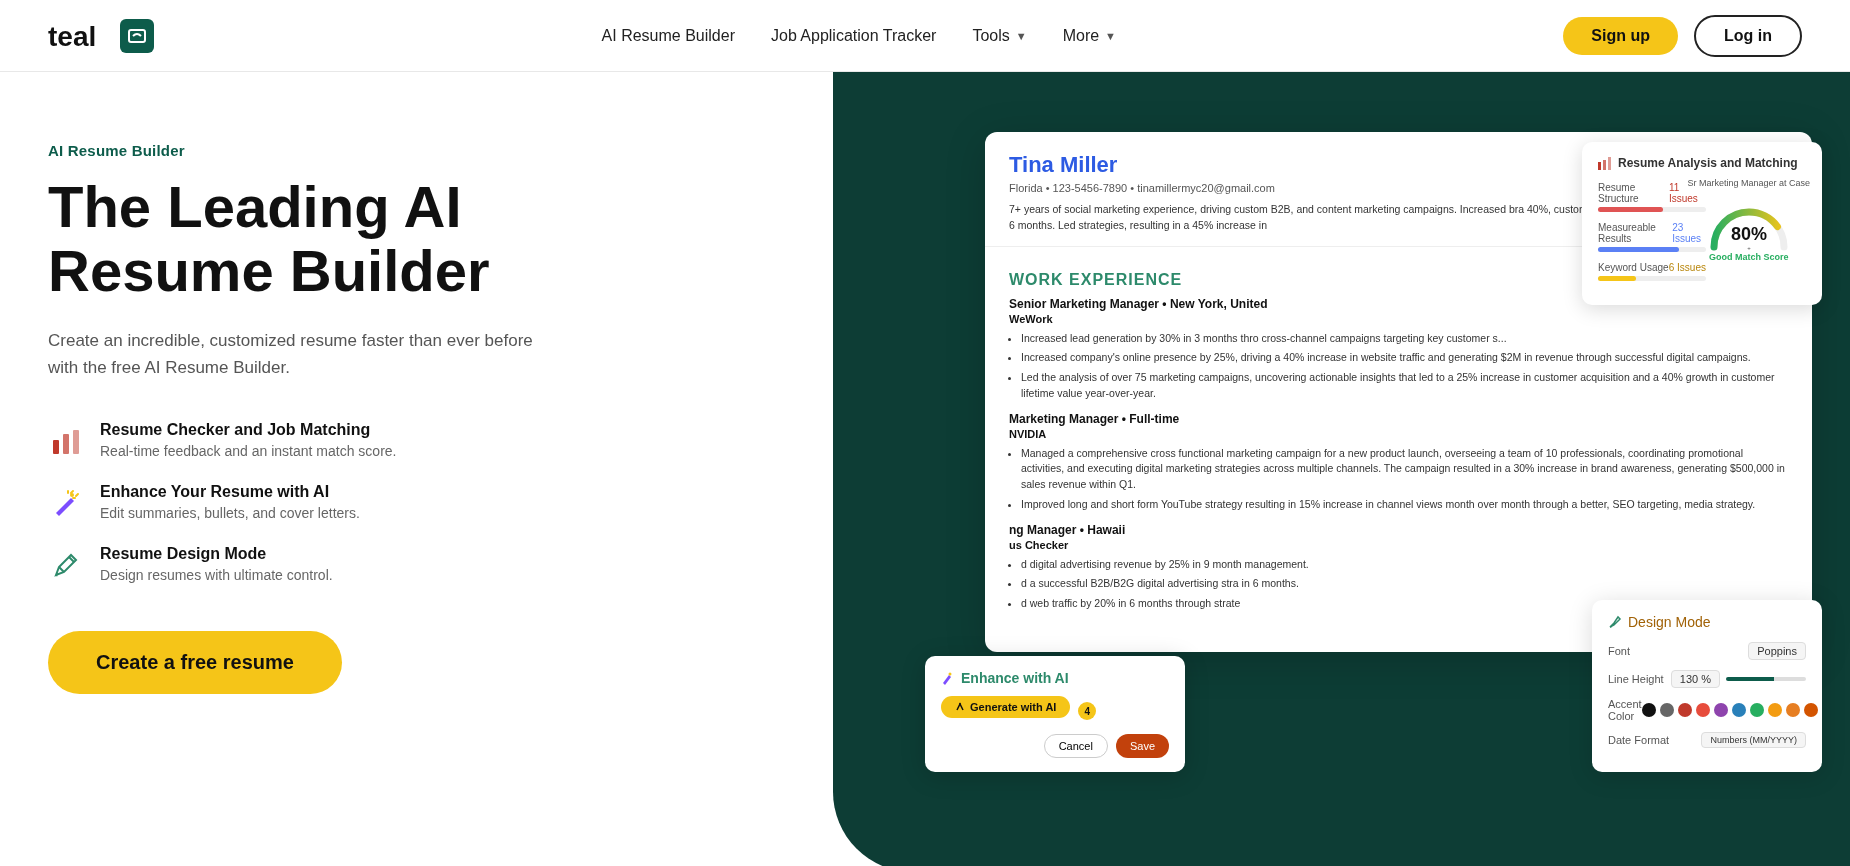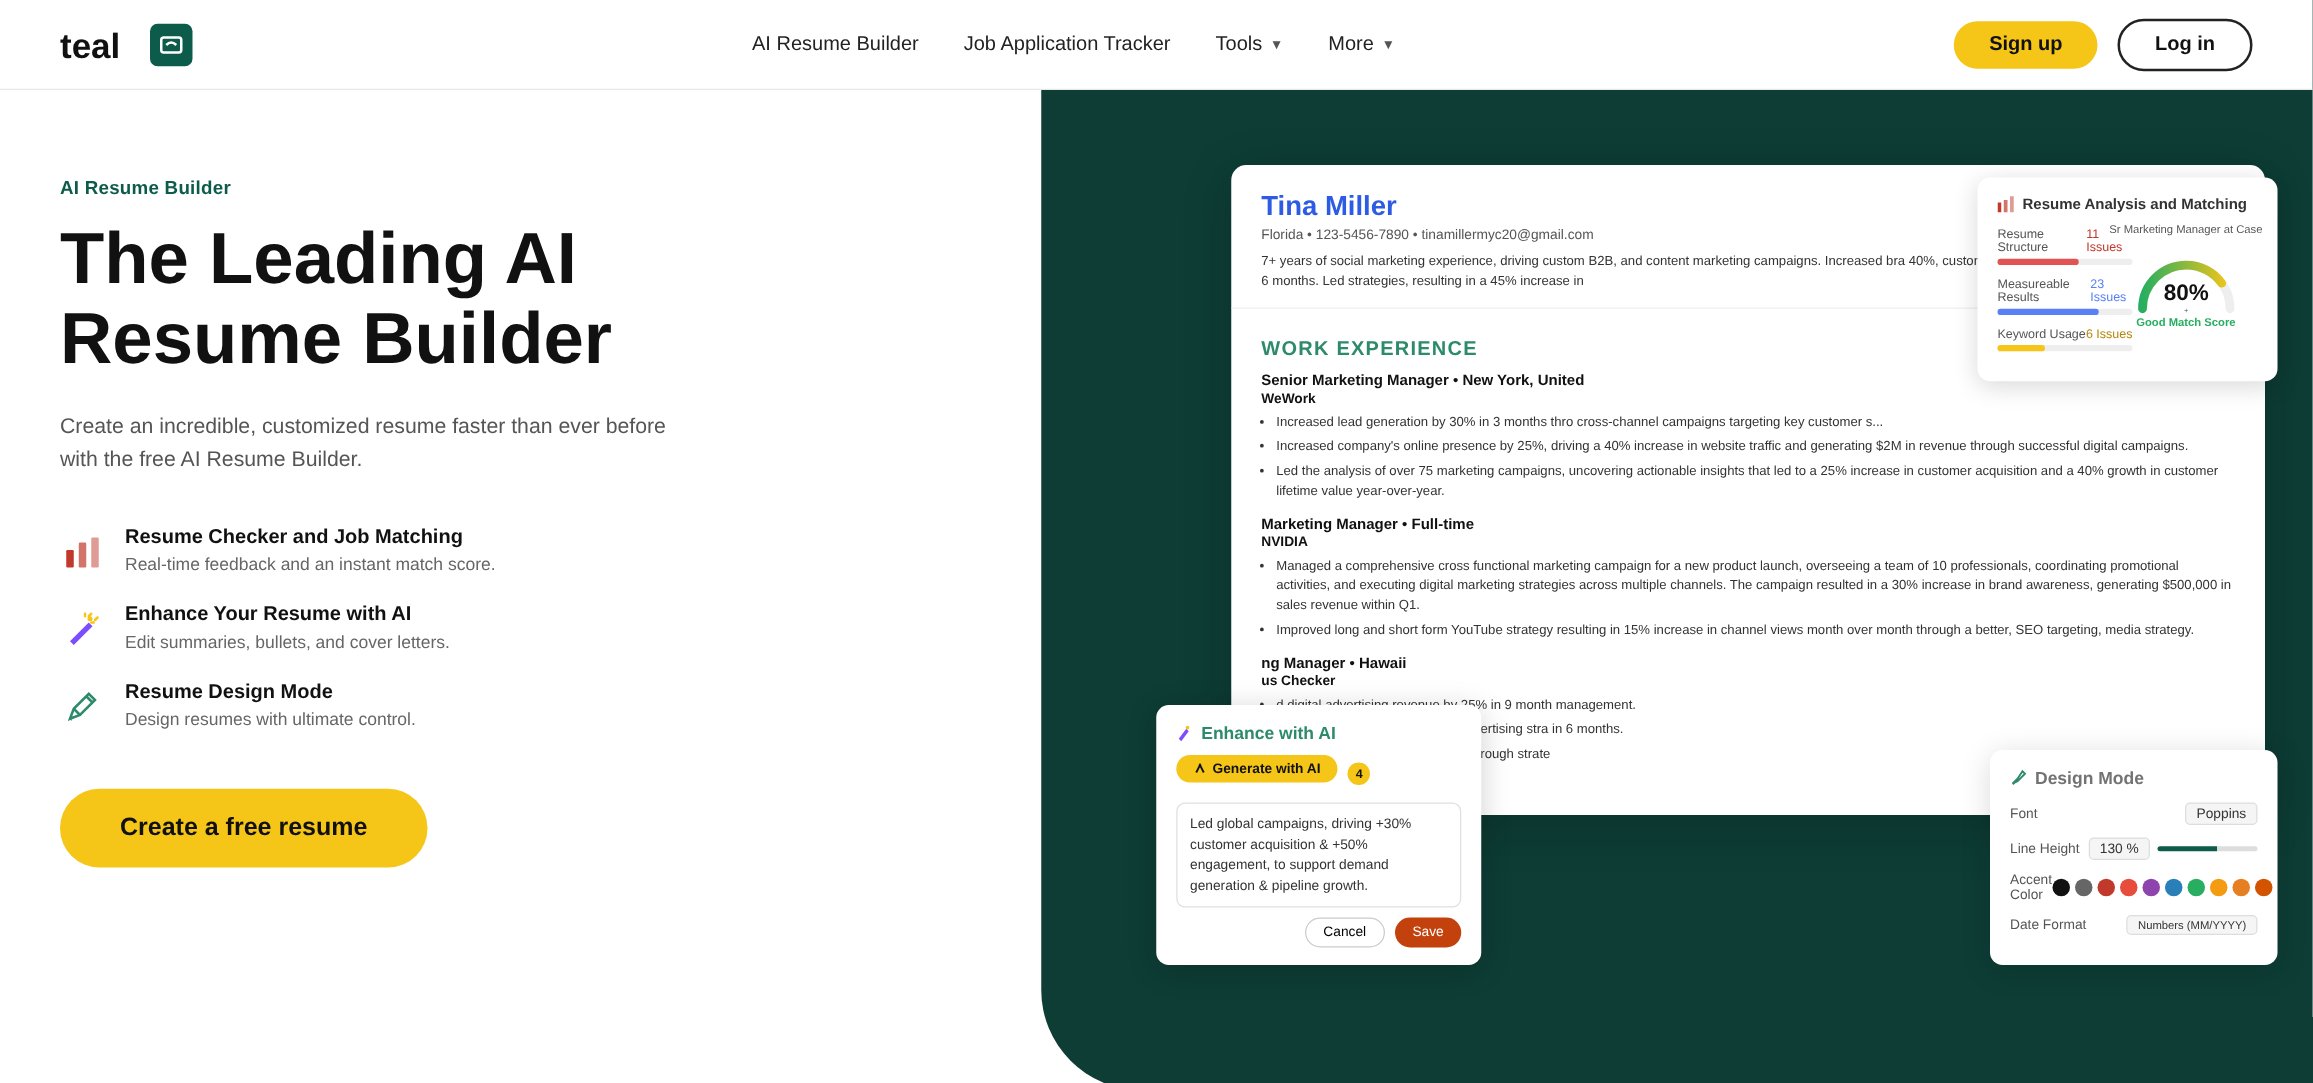--- a/index.html
+++ b/index.html
@@ -128,21 +128,21 @@
     .enhance-actions { display: flex; gap: 8px; justify-content: flex-end; }
     .btn-cancel { background: #fff; border: 1.5px solid #ccc; border-radius: 20px; padding: 5px 14px; font-size: 11px; cursor: pointer; }
     .btn-save { background: #c2410c; color: #fff; border: none; border-radius: 20px; padding: 5px 14px; font-size: 11px; cursor: pointer; }
 
     
     .design-card {
       position: absolute; bottom: 60px; right: -20px;
       background: #fff; border-radius: 10px; box-shadow: 0 4px 24px rgba(0,0,0,0.15);
       width: 230px; padding: 14px 16px;
     }
-    .design-title { font-size: 14px; font-weight: 700; color: #737373; margin-bottom: 12px; display: flex; align-items: center; gap: 6px; }
+    .design-title { font-size: 14px; font-weight: 400; color: #a16207; margin-bottom: 12px; display: flex; align-items: center; gap: 6px; }
     .design-row { margin-bottom: 10px; display: flex; align-items: center; justify-content: space-between; }
     .design-label { font-size: 11px; color: #555; }
     .design-val { font-size: 11px; color: #333; background: #f5f5f5; border: 1px solid #ddd; border-radius: 4px; padding: 2px 8px; }
     .line-height-slider {
       width: 80px; height: 4px; background: linear-gradient(to right, #0d5c4b 60%, #ddd 60%);
       border-radius: 2px; position: relative;
     }
     .color-swatches { display: flex; gap: 4px; }
     .swatch { width: 14px; height: 14px; border-radius: 50%; cursor: pointer; }
 
@@ -350,21 +350,20 @@
       <div style="display:flex; align-items:center; gap:8px; margin-bottom:8px;">
         <button class="generate-btn">
           <svg width="10" height="10" viewBox="0 0 10 10">
               <path d="M2 8 L5 2 L8 8" stroke="#111" stroke-width="1.5" fill="none"></path>
               <circle cx="5" cy="2" r="1" fill="#111"></circle>
             </svg>
           <span>Generate with AI</span>
         </button>
         <div class="count-badge">4</div>
       </div>
-      <div class="enhance-textarea">Led global campaigns, driving +30% customer acquisition &amp; +50% engagement, to support demand generation &amp; pipeline growth.</div>
       <div class="enhance-actions">
         <button class="btn-cancel">Cancel</button>
         <button class="btn-save">Save</button>
       </div>
     </div>
 
     <div class="design-card">
       <div class="design-title">
         <svg width="14" height="14" viewBox="0 0 14 14">
             <path d="M2 12 L6 8 L10 2 L12 4 L6 10 Z" fill="none" stroke="#2d8a6b" stroke-width="1.5"></path>

